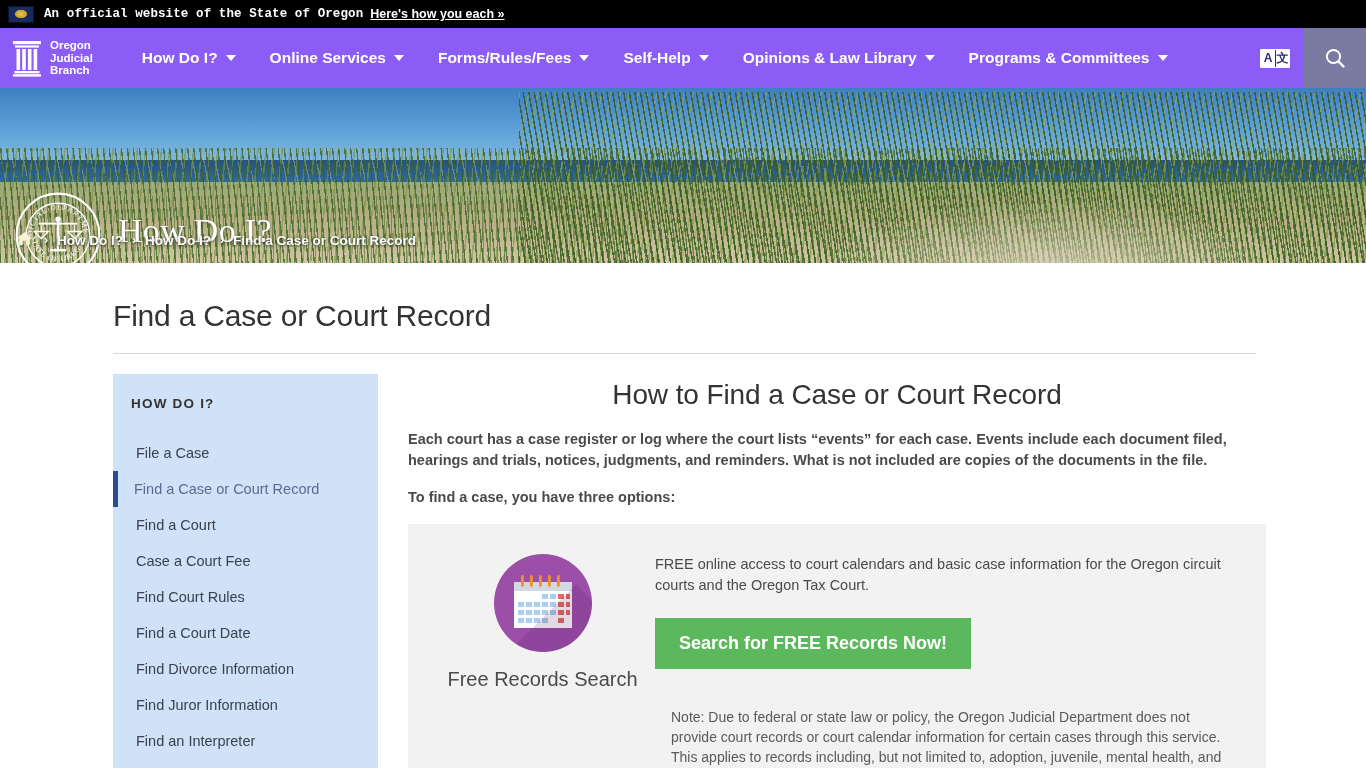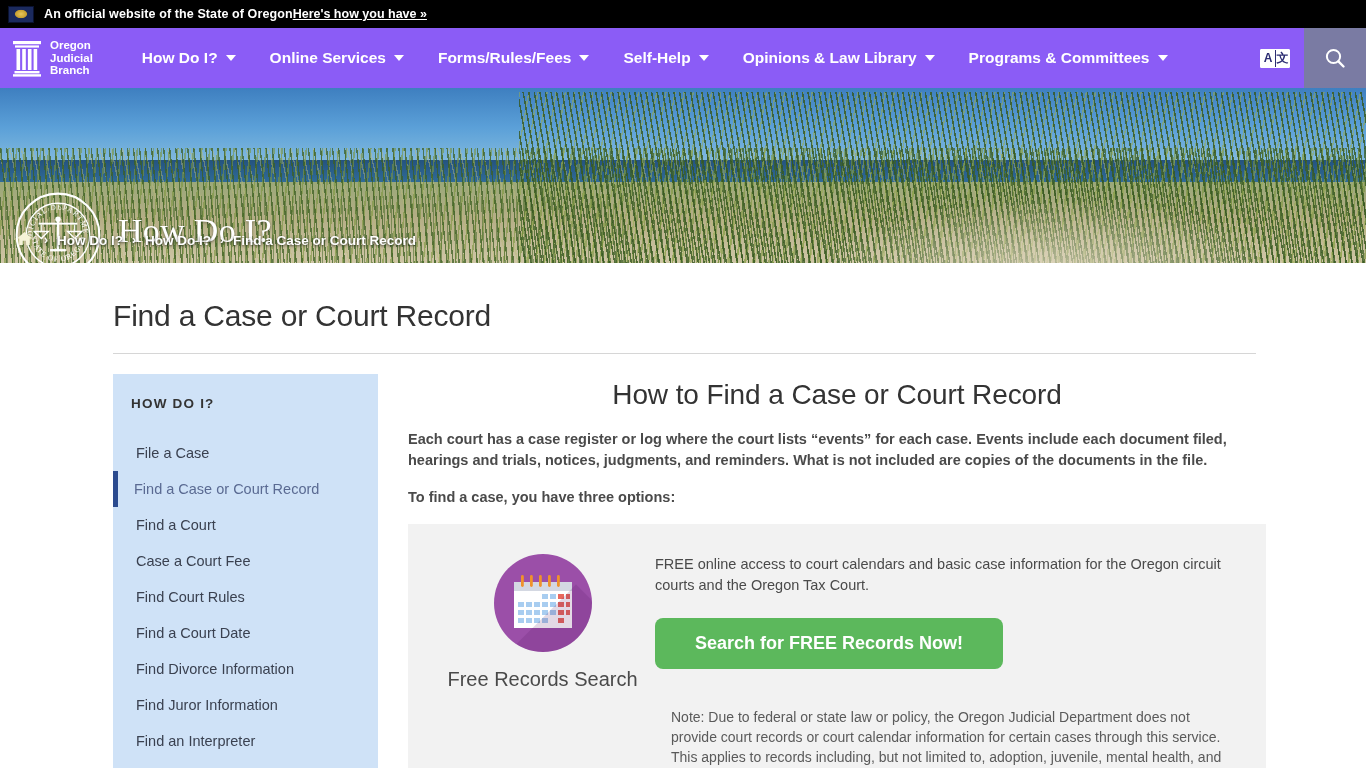--- a/index.html
+++ b/index.html
@@ -34,21 +34,21 @@
   }
   .or-flag::before {
     content: "";
     position: absolute;
     left: 50%; top: 50%;
     transform: translate(-50%,-50%);
     width: 13px; height: 9px;
     background: radial-gradient(ellipse at center, #e8c65a 0%, #c8a030 60%, rgba(200,160,48,0) 72%);
     border-radius: 2px;
   }
-  .official-text { margin-right: 0; letter-spacing: 0.1px; }
+  .official-text { margin-right: 7px; letter-spacing: 0.1px; font-family: Liberation Mono, monospace; }
   .how-you-know {
     color: #ffffff;
     text-decoration: underline;
     font-weight: bold;
     cursor: pointer;
   }
 
   
   .main-nav {
     height: 60px;
@@ -309,42 +309,42 @@
     line-height: 21px;
     margin: 0;
     max-width: 600px;
   }
   .green-btn {
     display: inline-block;
     background: #5cb85c;
     color: #ffffff;
     font-size: 18px;
     font-weight: bold;
-    padding: 15px 40px;
+    padding: 15px 24px;
     border: none;
-    border-radius: 8px;
+    border-radius: 0;
     margin: 22px 0 22px 0;
     cursor: pointer;
     font-family: "Liberation Sans", sans-serif;
   }
   .note-text {
     font-size: 14px;
     color: #5a5a5a;
     line-height: 20px;
     margin: 16px;
     max-width: 600px;
   }
 </style>
 </head>
 <body>
 
 <div class="official-bar">
   <span class="or-flag"></span>
   <span class="official-text">An official website of the State of Oregon</span>
-  <span class="how-you-know">Here's how you have »</span>
+  <span class="how-you-know">Here's how you each »</span>
 </div>
 
 <div class="main-nav">
 
   <div class="brand">
     <svg class="brand-mark" viewBox="0 0 30 38">
       <rect x="1" y="2" width="28" height="3.2" fill="#ffffff"></rect>
       <rect x="3" y="6.4" width="24" height="2.2" fill="#ffffff"></rect>
       <rect x="4.5" y="10" width="3.6" height="21" fill="#ffffff"></rect>
       <rect x="10.2" y="10" width="3.6" height="21" fill="#ffffff"></rect>

